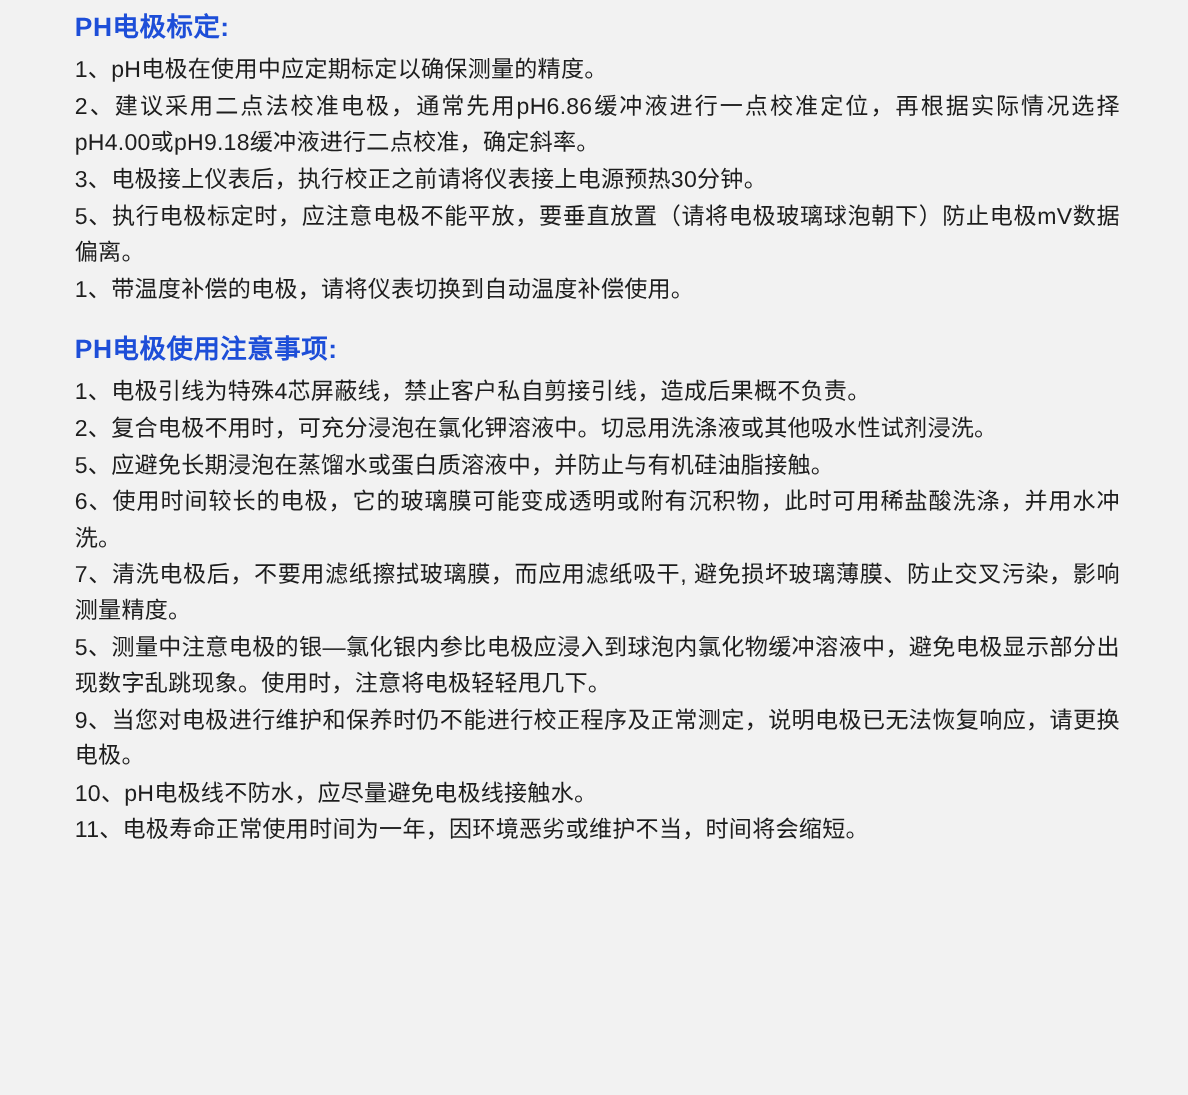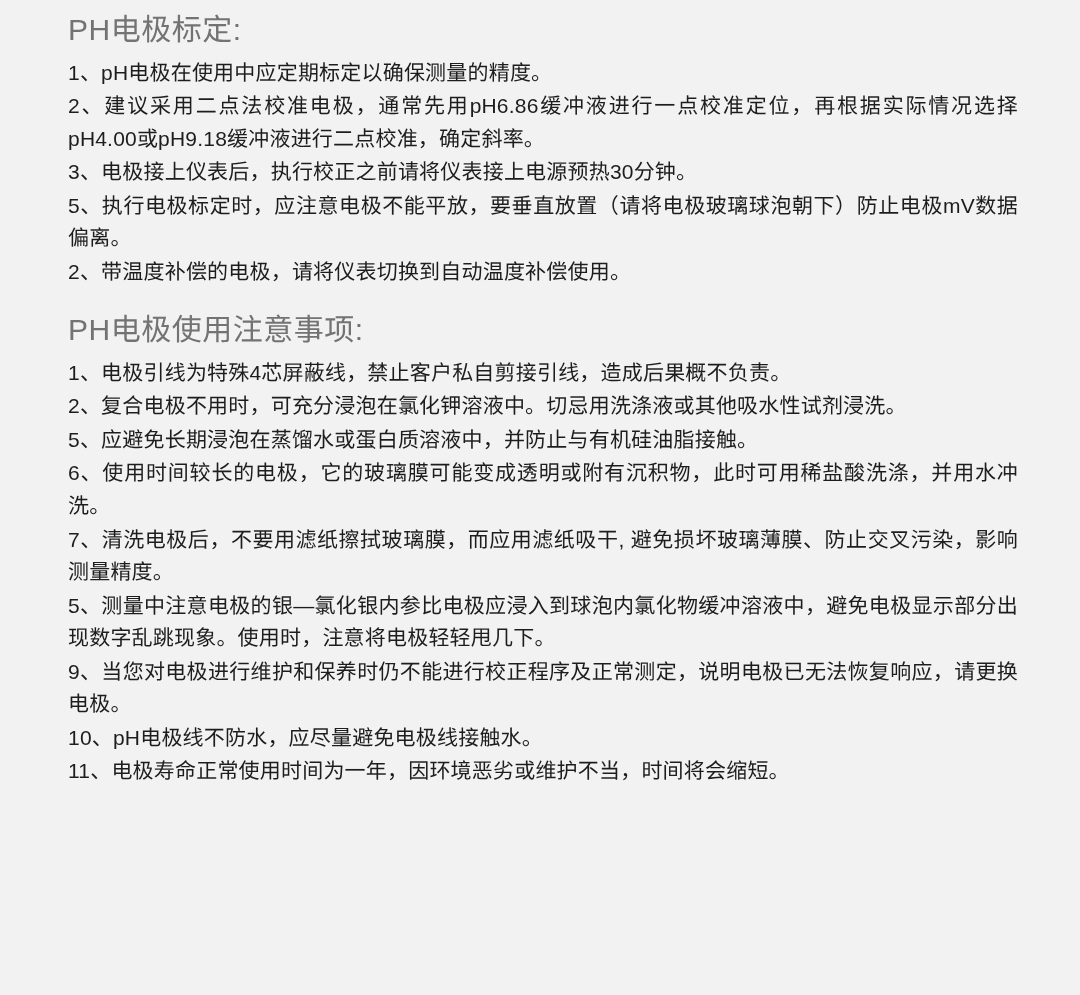--- a/index.html
+++ b/index.html
@@ -21,26 +21,26 @@
     padding: 10px 62px 0 68px;
     background: #f2f2f2;
   }
   .section {
     margin: 0;
   }
   .section + .section {
     margin-top: 22px;
   }
   .section-title {
-    font-size: 30px;
-    font-weight: normal;
+    font-size: 24px;
+    font-weight: bold;
     line-height: 1.35;
     letter-spacing: 0.5px;
     margin: 0 0 6px 0;
-    color: #737373;
+    color: #1d4ed8;
   }
   .item {
     font-size: 21px;
     line-height: 1.55;
     font-weight: 500;
     margin: 0;
     color: #1d1d1d;
     text-align: justify;
     letter-spacing: 0.2px;
   }
@@ -52,21 +52,21 @@
 <body>
 
 <div class="page">
 
   <div class="section">
     <h2 class="section-title">PH电极标定:</h2>
     <p class="item">1、pH电极在使用中应定期标定以确保测量的精度。</p>
     <p class="item">2、建议采用二点法校准电极，通常先用pH6.86缓冲液进行一点校准定位，再根据实际情况选择pH4.00或pH9.18缓冲液进行二点校准，确定斜率。</p>
     <p class="item">3、电极接上仪表后，执行校正之前请将仪表接上电源预热30分钟。</p>
     <p class="item">5、执行电极标定时，应注意电极不能平放，要垂直放置（请将电极玻璃球泡朝下）防止电极mV数据偏离。</p>
-    <p class="item">2、带温度补偿的电极，请将仪表切换到自动温度补偿使用。</p>
+    <p class="item">1、带温度补偿的电极，请将仪表切换到自动温度补偿使用。</p>
   </div>
 
   <div class="section">
     <h2 class="section-title">PH电极使用注意事项:</h2>
     <p class="item">1、电极引线为特殊4芯屏蔽线，禁止客户私自剪接引线，造成后果概不负责。</p>
     <p class="item">2、复合电极不用时，可充分浸泡在氯化钾溶液中。切忌用洗涤液或其他吸水性试剂浸洗。</p>
     <p class="item">5、应避免长期浸泡在蒸馏水或蛋白质溶液中，并防止与有机硅油脂接触。</p>
     <p class="item">6、使用时间较长的电极，它的玻璃膜可能变成透明或附有沉积物，此时可用稀盐酸洗涤，并用水冲洗。</p>
     <p class="item">7、清洗电极后，不要用滤纸擦拭玻璃膜，而应用滤纸吸干, 避免损坏玻璃薄膜、防止交叉污染，影响测量精度。</p>
     <p class="item">5、测量中注意电极的银—氯化银内参比电极应浸入到球泡内氯化物缓冲溶液中，避免电极显示部分出现数字乱跳现象。使用时，注意将电极轻轻甩几下。</p>

